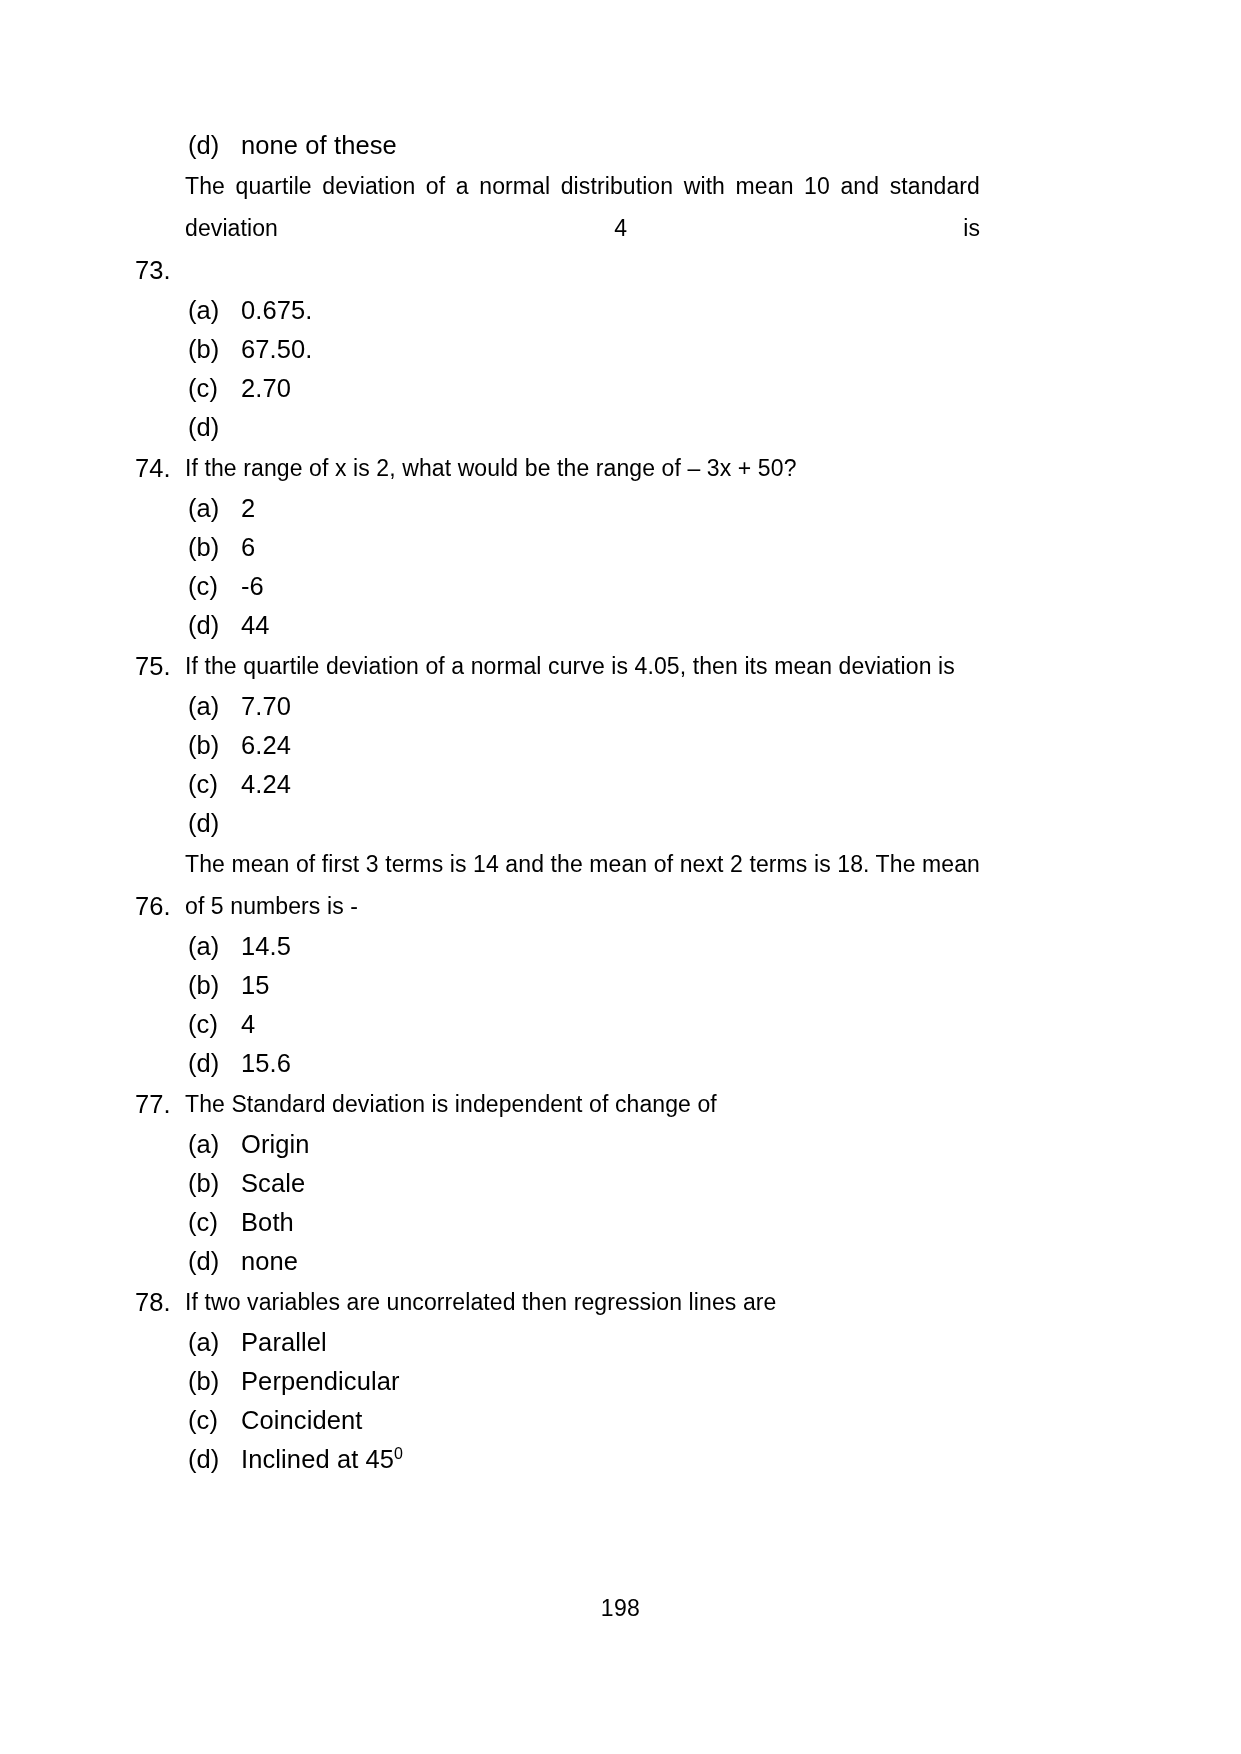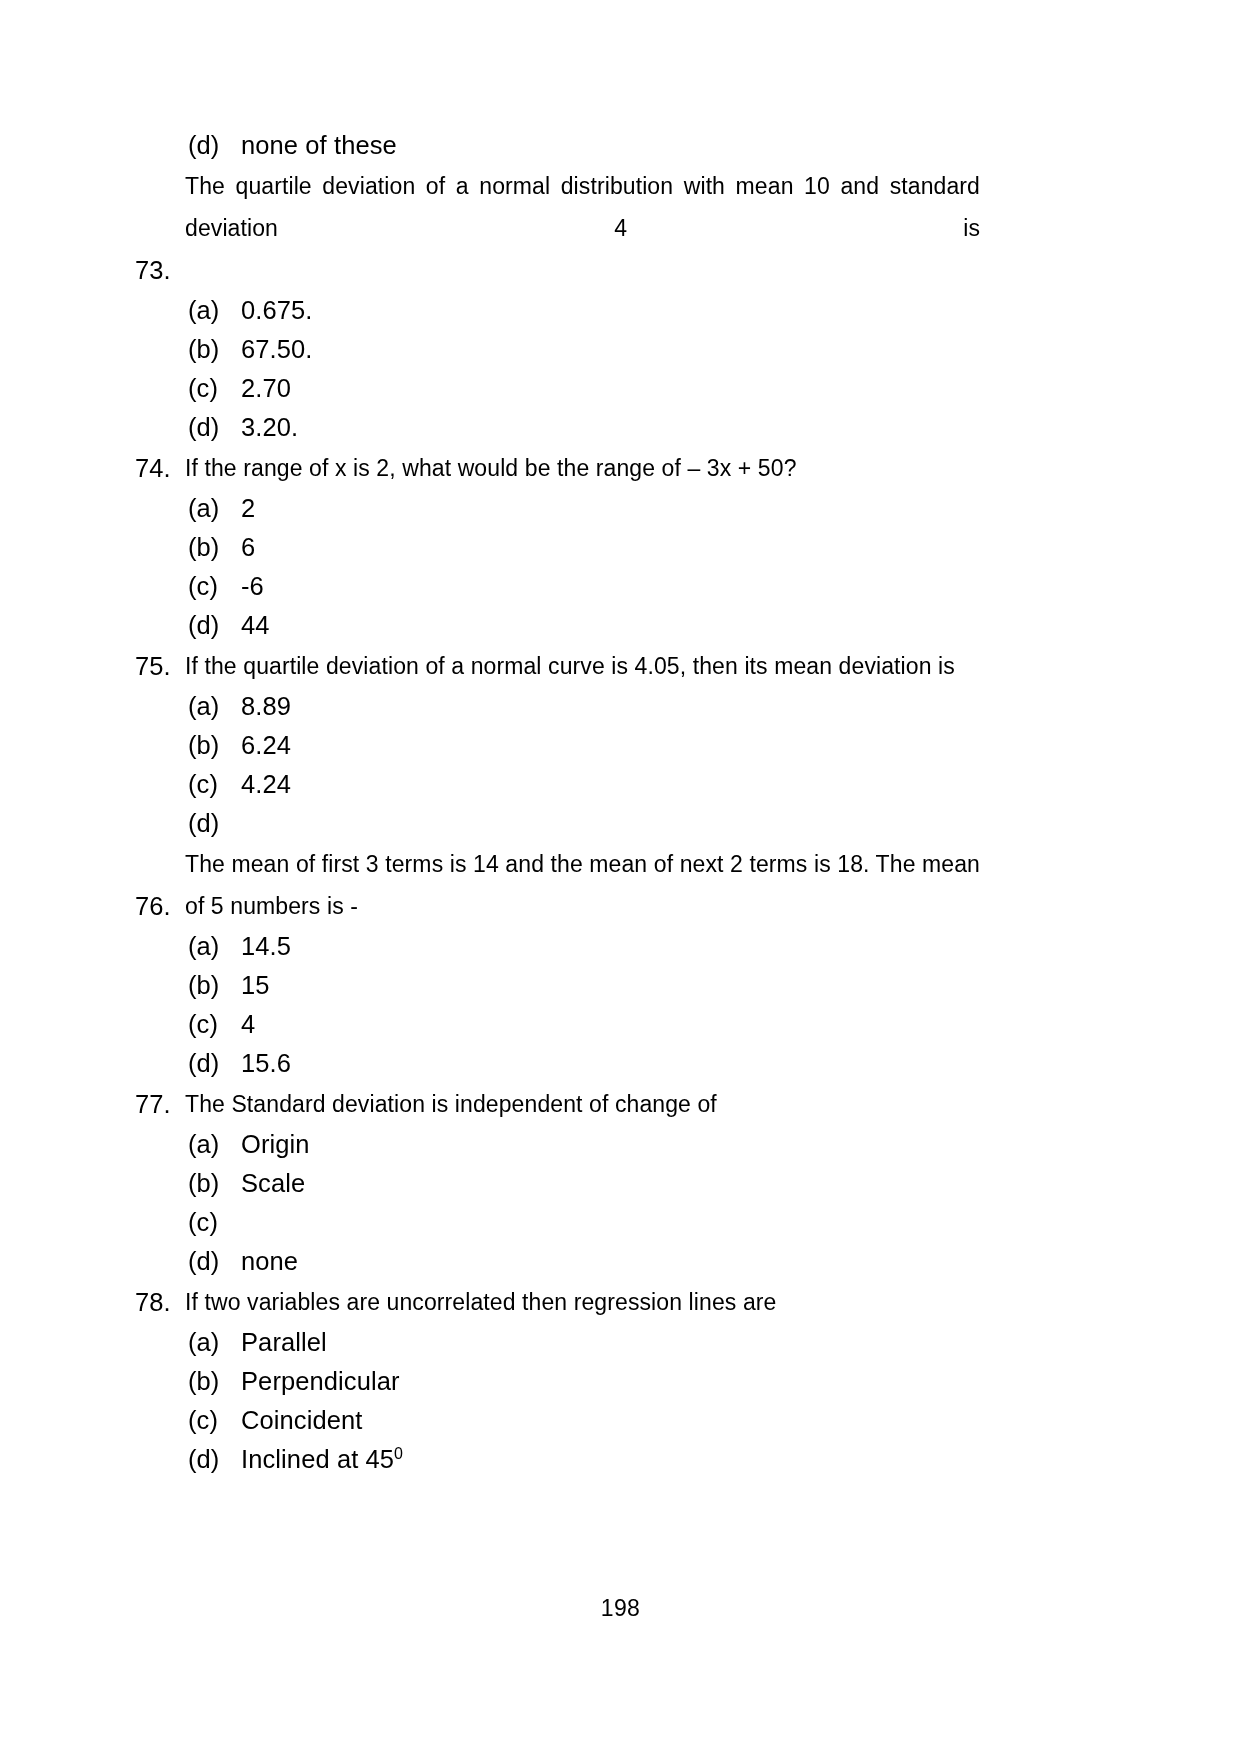--- a/index.html
+++ b/index.html
@@ -136,21 +136,20 @@
             <div class="option">
               <span class="opt-label">(b)</span>
               <span class="opt-text">67.50.</span>
             </div>
             <div class="option">
               <span class="opt-label">(c)</span>
               <span class="opt-text">2.70</span>
             </div>
             <div class="option">
               <span class="opt-label">(d)</span>
-              <span class="opt-text">3.20.</span>
             </div>
           </div>
         </div>
         <div class="question">
           <div class="q-line">
             <span class="q-num">74.</span>
             <span class="q-text">If the range of x is 2, what would be the range of – 3x + 50?</span>
           </div>
           <div class="options">
             <div class="option">
@@ -172,21 +171,21 @@
           </div>
         </div>
         <div class="question">
           <div class="q-line">
             <span class="q-num">75.</span>
             <span class="q-text">If the quartile deviation of a normal curve is 4.05, then its mean deviation is</span>
           </div>
           <div class="options">
             <div class="option">
               <span class="opt-label">(a)</span>
-              <span class="opt-text">8.89</span>
+              <span class="opt-text">7.70</span>
             </div>
             <div class="option">
               <span class="opt-label">(b)</span>
               <span class="opt-text">6.24</span>
             </div>
             <div class="option">
               <span class="opt-label">(c)</span>
               <span class="opt-text">4.24</span>
             </div>
             <div class="option">
@@ -227,20 +226,21 @@
             <div class="option">
               <span class="opt-label">(a)</span>
               <span class="opt-text">Origin</span>
             </div>
             <div class="option">
               <span class="opt-label">(b)</span>
               <span class="opt-text">Scale</span>
             </div>
             <div class="option">
               <span class="opt-label">(c)</span>
+              <span class="opt-text">Both</span>
             </div>
             <div class="option">
               <span class="opt-label">(d)</span>
               <span class="opt-text">none</span>
             </div>
           </div>
         </div>
         <div class="question">
           <div class="q-line">
             <span class="q-num">78.</span>

